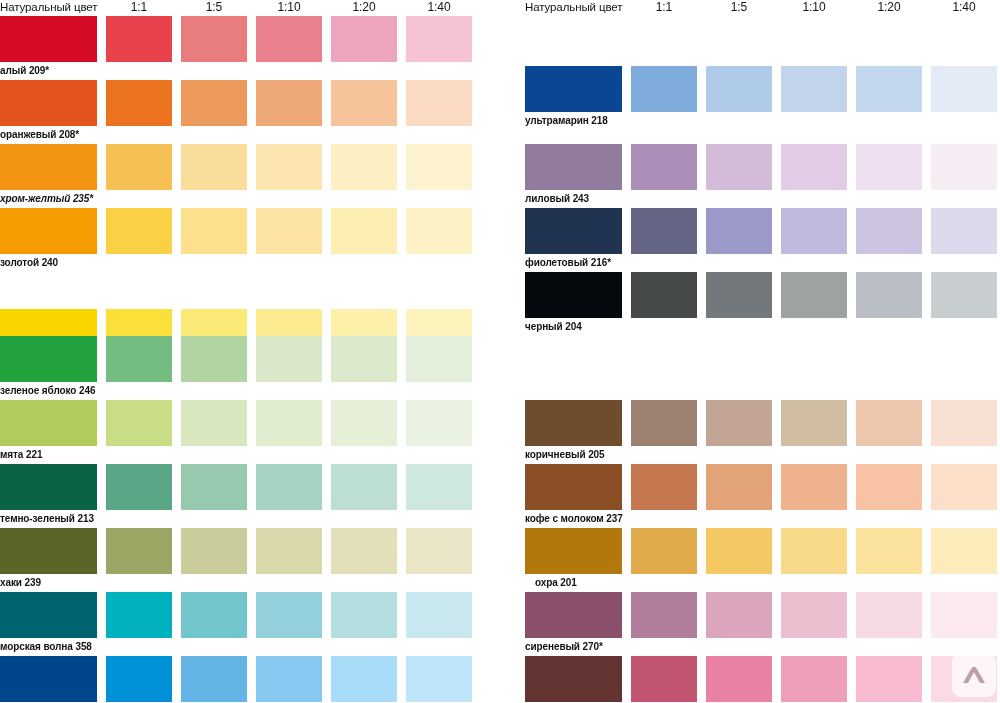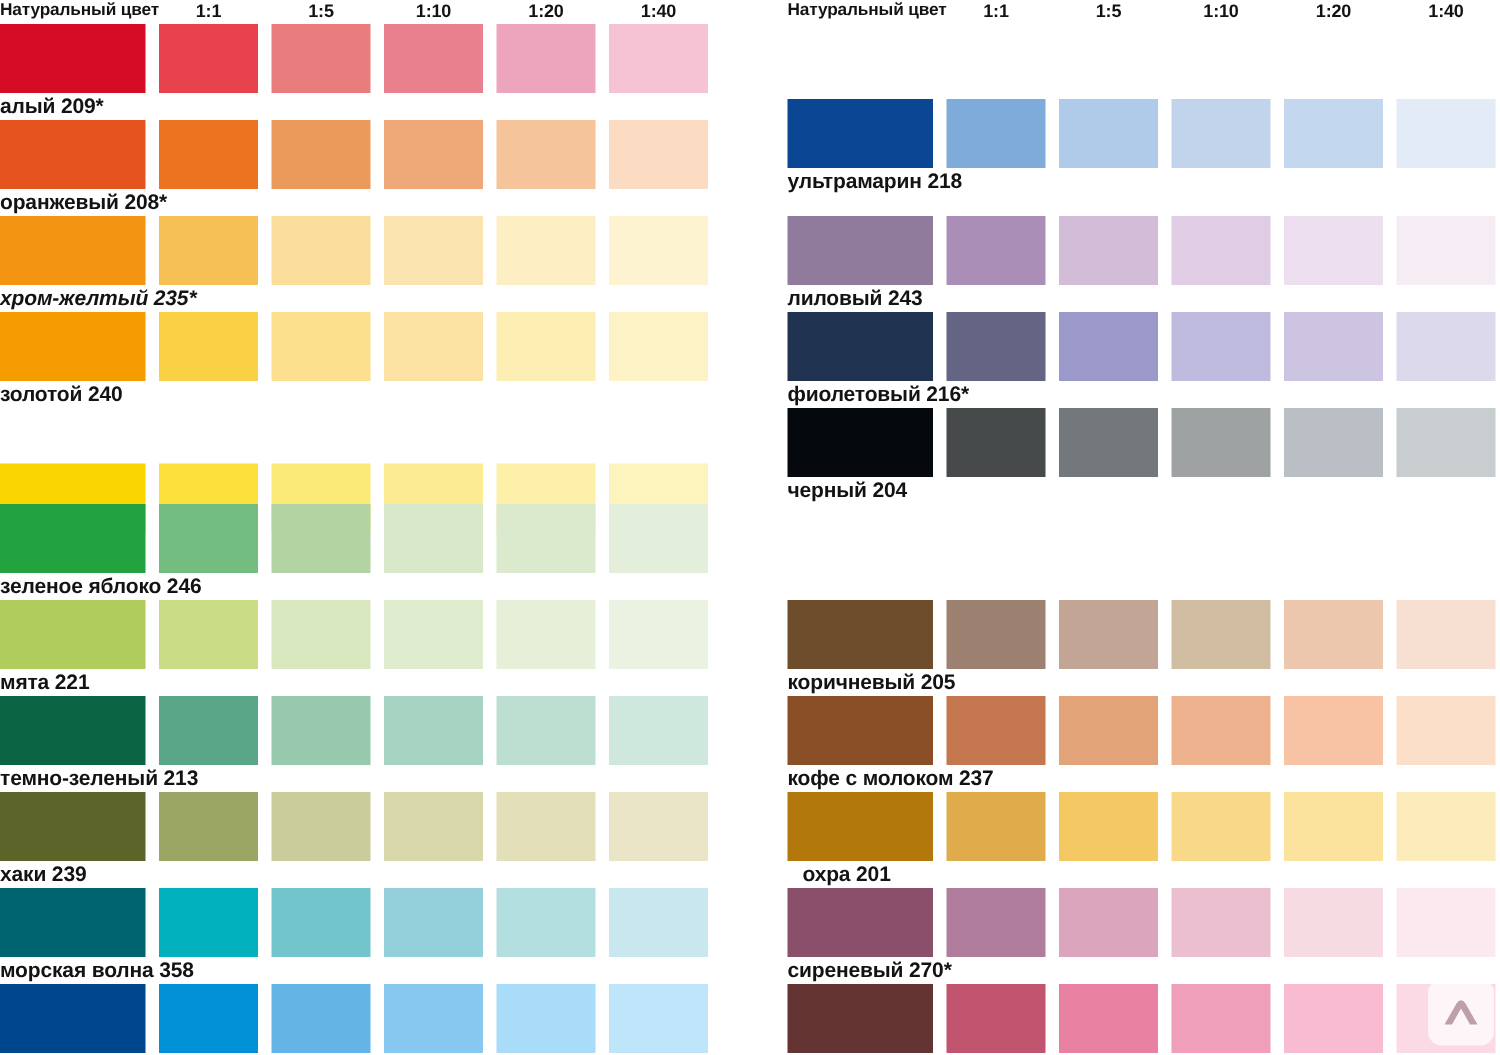--- a/index.html
+++ b/index.html
@@ -35,21 +35,21 @@
     position: absolute;
     top: 0;
     left: 0;
     height: 15px;
     width: 100%;
   }
   .header .hcell {
     position: absolute;
     top: 0;
     font-size: 11.5px;
-    font-weight: bold;
+    font-weight: normal;
     color: #131313;
     letter-spacing: -0.1px;
     white-space: nowrap;
     line-height: 14px;
   }
   .header .hcell.natural { font-size: 11.5px; }
   .header .hcell.ratio {
     text-align: center;
     font-size: 12px;
   }
@@ -62,21 +62,21 @@
     height: 64px;
   }
   .swatch {
     position: absolute;
     top: 0;
     height: 46px;
   }
   .row-label {
     position: absolute;
     top: 47px;
-    font-size: 14px;
+    font-size: 10px;
     font-weight: bold;
     color: #131313;
     white-space: nowrap;
     line-height: 15px;
     letter-spacing: -0.1px;
   }
 
   
   .watermark {
     position: absolute;

